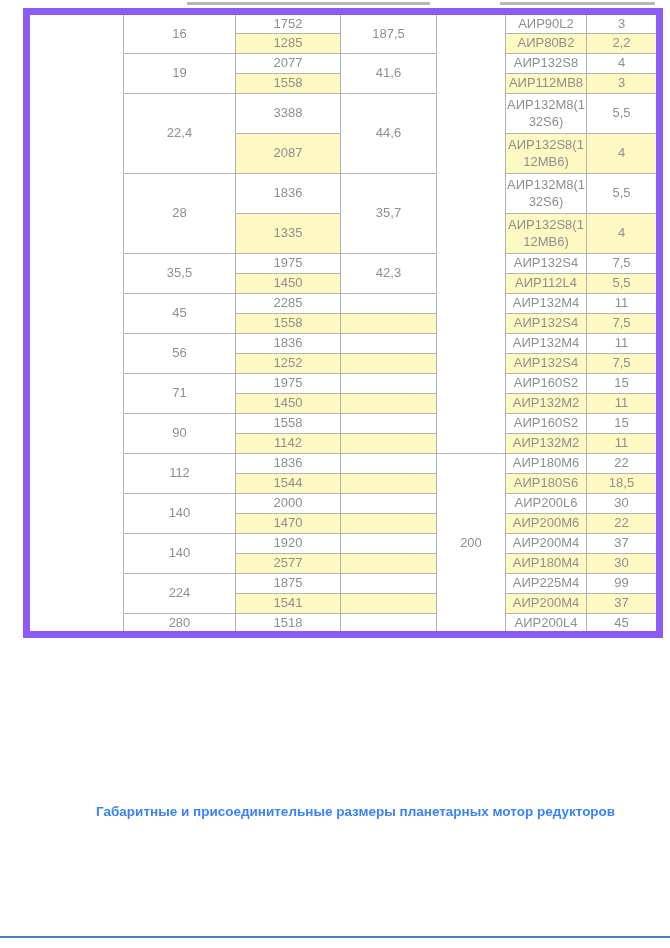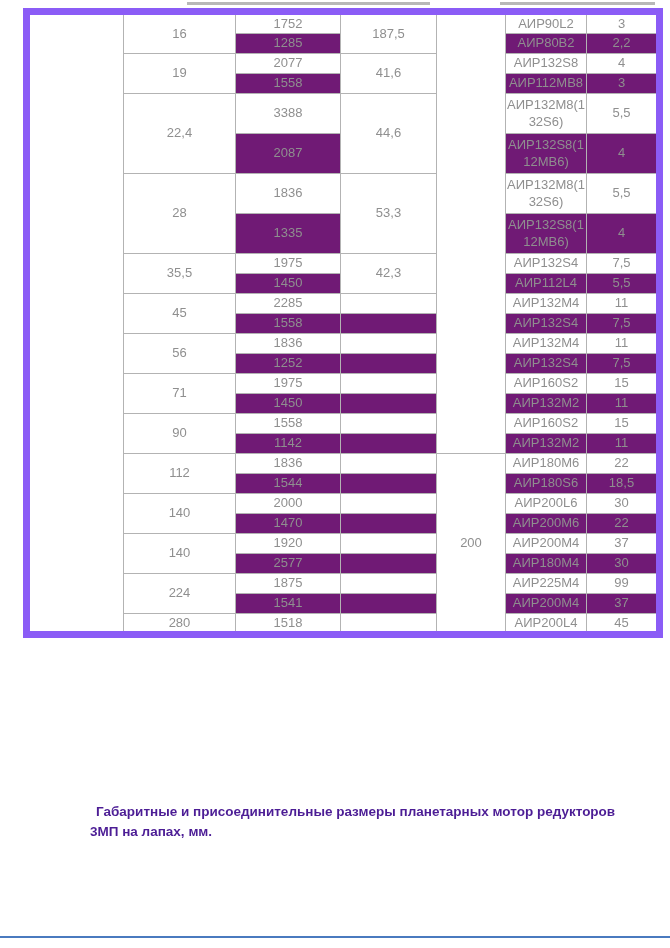--- a/index.html
+++ b/index.html
@@ -36,27 +36,27 @@
   tr.grp-first td{border-top-color:#979797;}
   table.spec col.w1{width:97px;}
   table.spec col.w2{width:112px;}
   table.spec col.w3{width:105px;}
   table.spec col.w4{width:96px;}
   table.spec col.w5{width:69px;}
   table.spec col.w6{width:81px;}
   table.spec col.w7{width:73px;}
   tr.normal{height:20px;}
   tr.tall{height:40px;}
-  td.zebra{background:#701a75;}
+  td.zebra{background:#fef9c3;}
   td.c1{border-right-color:#979797;}
   td.c6{word-break:break-all;}
 
   .caption{
     position:absolute;left:90px;top:788px;width:540px;
-    font-weight:bold;font-size:13.5px;line-height:20px;color:#4c1d95;
+    font-weight:bold;font-size:13.5px;line-height:20px;color:#3b82f6;
   }
   .caption .l1{display:block;padding-left:6px;}
   .caption .l2{display:block;}
 
   .bottom-rule{
     position:absolute;left:0;top:936px;width:670px;height:2px;
     background:#4a7abf;
   }
 </style>
 </head>
@@ -112,21 +112,21 @@
           <td class="c7">5,5</td>
         </tr>
         <tr class="tall">
           <td class="c3 zebra">2087</td>
           <td class="c6 zebra">АИР132S8(112МВ6)</td>
           <td class="c7 zebra">4</td>
         </tr>
         <tr class="tall grp-first">
           <td class="c2" rowspan="2">28</td>
           <td class="c3">1836</td>
-          <td class="c4" rowspan="2">53,3</td>
+          <td class="c4" rowspan="2">35,7</td>
           <td class="c6">АИР132М8(132S6)</td>
           <td class="c7">5,5</td>
         </tr>
         <tr class="tall">
           <td class="c3 zebra">1335</td>
           <td class="c6 zebra">АИР132S8(112МВ6)</td>
           <td class="c7 zebra">4</td>
         </tr>
         <tr class="normal grp-first">
           <td class="c2" rowspan="2">35,5</td>
@@ -250,18 +250,17 @@
           <td class="c3">1518</td>
           <td class="c4"></td>
           <td class="c6">АИР200L4</td>
           <td class="c7">45</td>
         </tr>
       </tbody>
   </table>
 
   <p class="caption">
     <span class="l1">Габаритные и присоединительные размеры планетарных мотор редукторов</span>
-    <span class="l2">3МП на лапах, мм.</span>
   </p>
 
   <div class="bottom-rule"></div>
 
 </div>
 
 </body></html>

